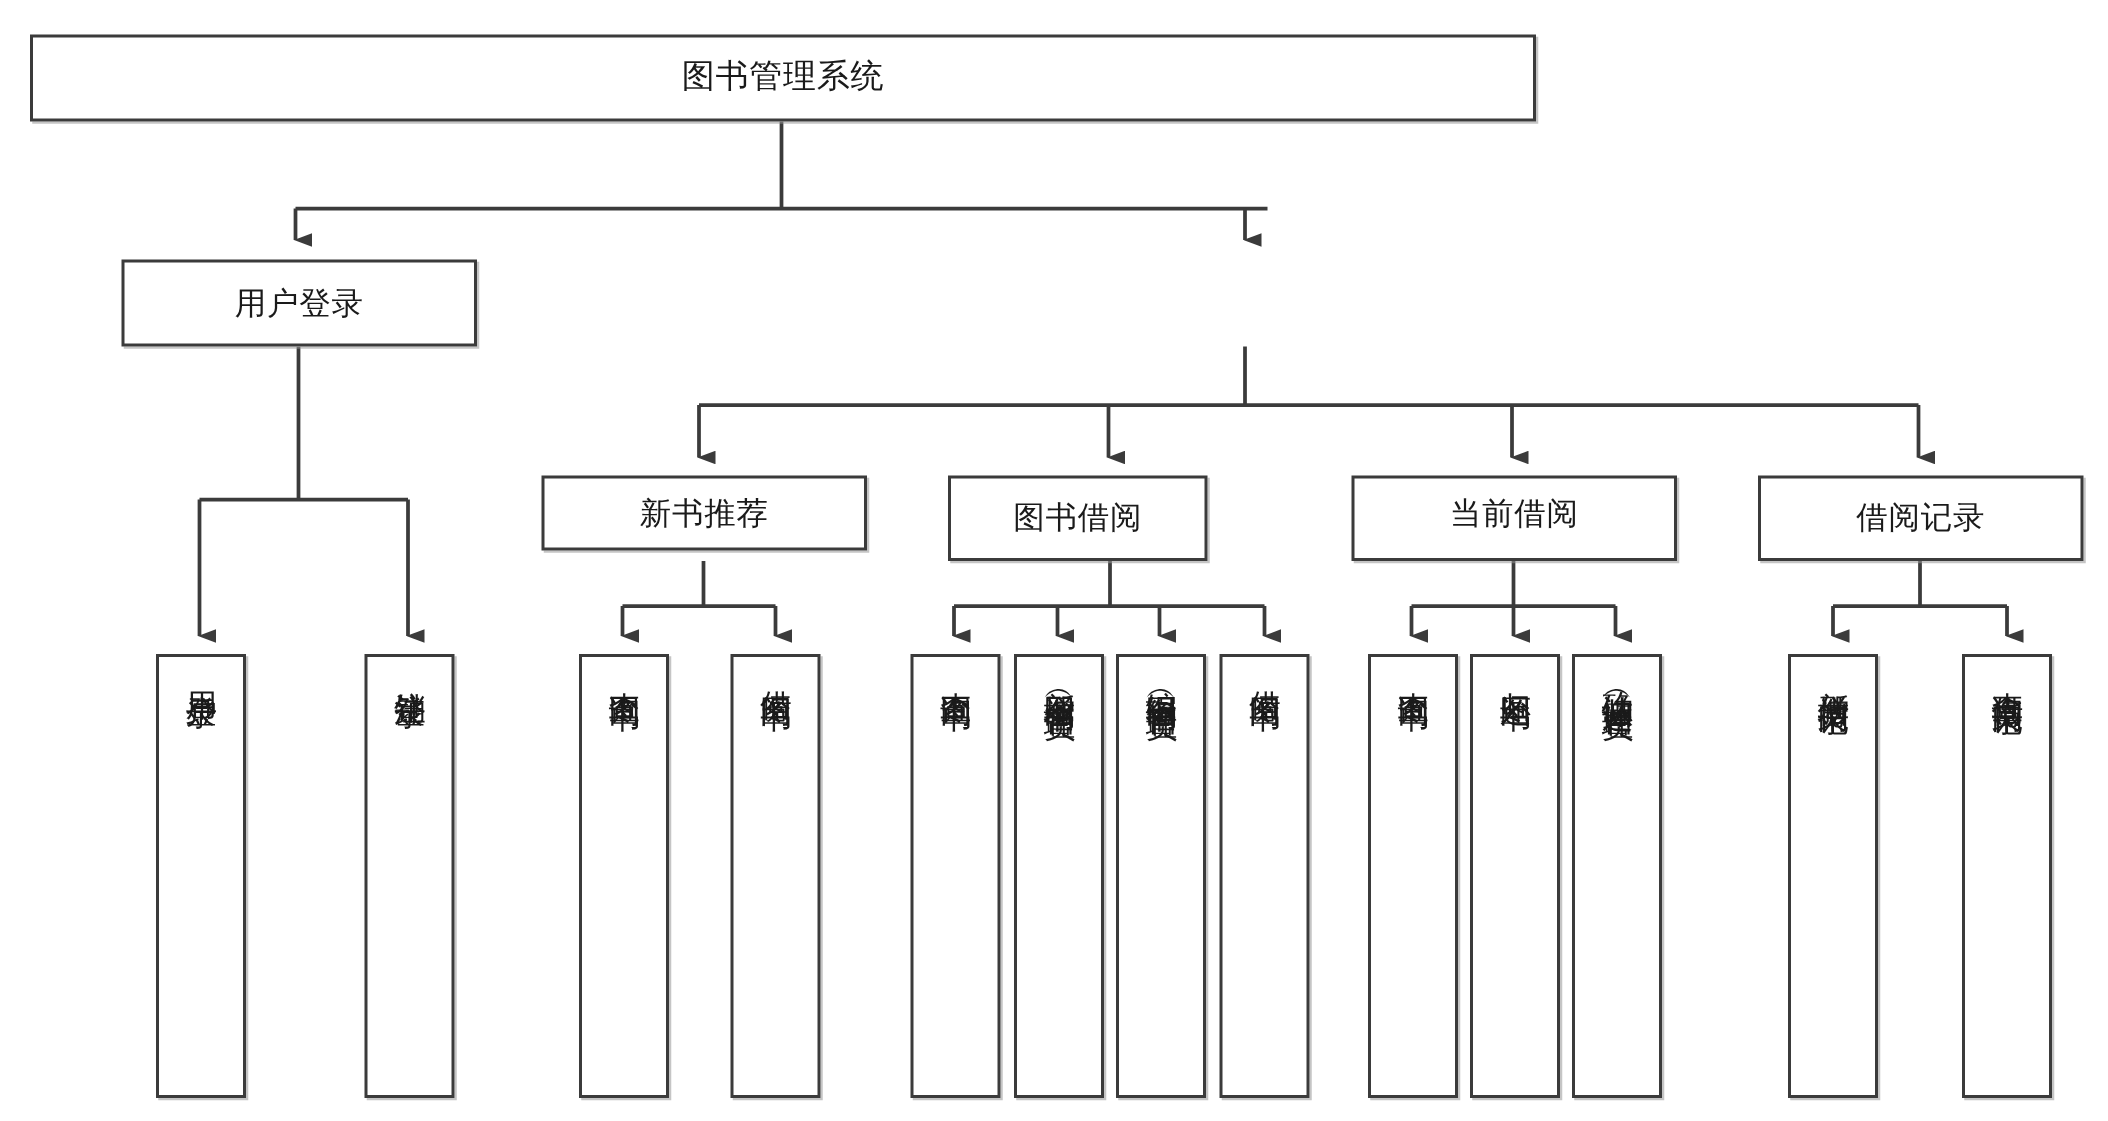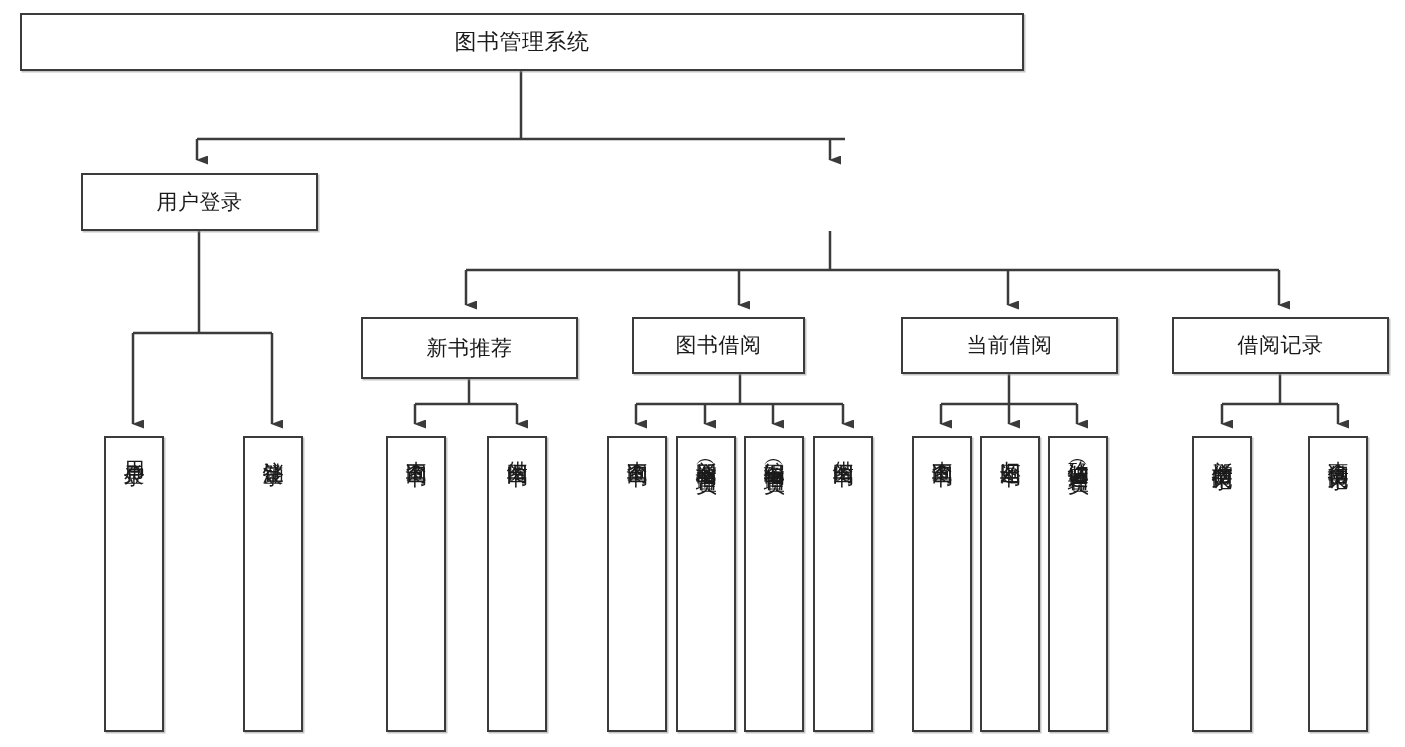--- a/index.html
+++ b/index.html
@@ -126,35 +126,35 @@
       <path d="M1009,404 L1009,424" marker-end="url(#arr)"></path>
       <path d="M1077,404 L1077,424" marker-end="url(#arr)"></path>
 
       <path d="M1280,374 L1280,404"></path>
       <path d="M1222,404 L1338,404"></path>
       <path d="M1222,404 L1222,424" marker-end="url(#arr)"></path>
       <path d="M1338,404 L1338,424" marker-end="url(#arr)"></path>
     </g>
   </svg>
 
-  <div class="node h root" style="left:20px; top:13px; width:1004px; height:58px;">
+  <div class="node h root" style="left:20px; top:23px; width:1004px; height:58px;">
     <span class="lbl">图书管理系统</span>
   </div>
 
   <div class="node h" style="left:81px; top:173px; width:237px; height:58px;">
     <span class="lbl">用户登录</span>
   </div>
 
-  <div class="node h" style="left:361px; top:317px; width:217px; height:62px;">
+  <div class="node h" style="left:361px; top:317px; width:217px; height:50px;">
     <span class="lbl">新书推荐</span>
   </div>
   <div class="node h" style="left:632px; top:317px; width:173px; height:57px;">
     <span class="lbl">图书借阅</span>
   </div>
-  <div class="node h" style="left:901px; top:317px; width:217px; height:57px;">
+  <div class="node h" style="left:901px; top:317px; width:217px; height:57px;font-family:Liberation Mono, monospace;">
     <span class="lbl">当前借阅</span>
   </div>
   <div class="node h" style="left:1172px; top:317px; width:217px; height:57px;">
     <span class="lbl">借阅记录</span>
   </div>
 
   <div class="node v" style="left:104px; top:436px; width:60px; height:296px;">
     <span class="lbl">用户登录</span>
   </div>
   <div class="node v" style="left:243px; top:436px; width:60px; height:296px;">

